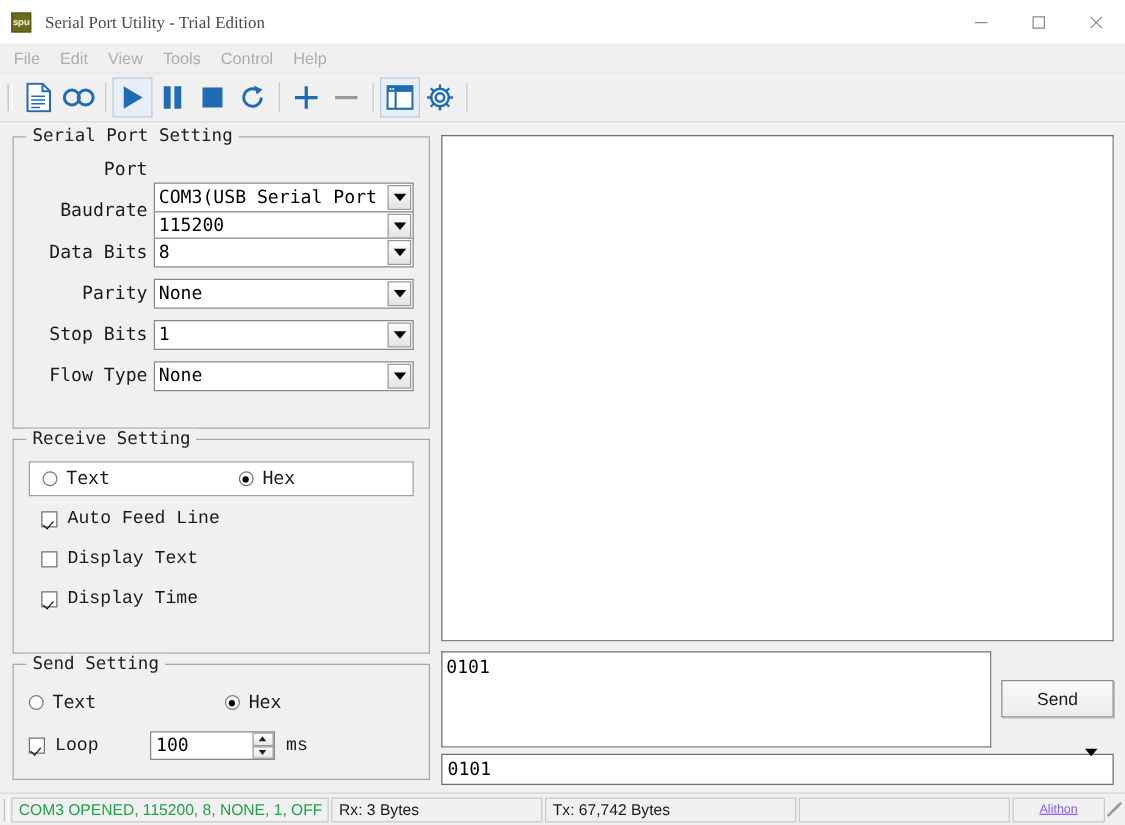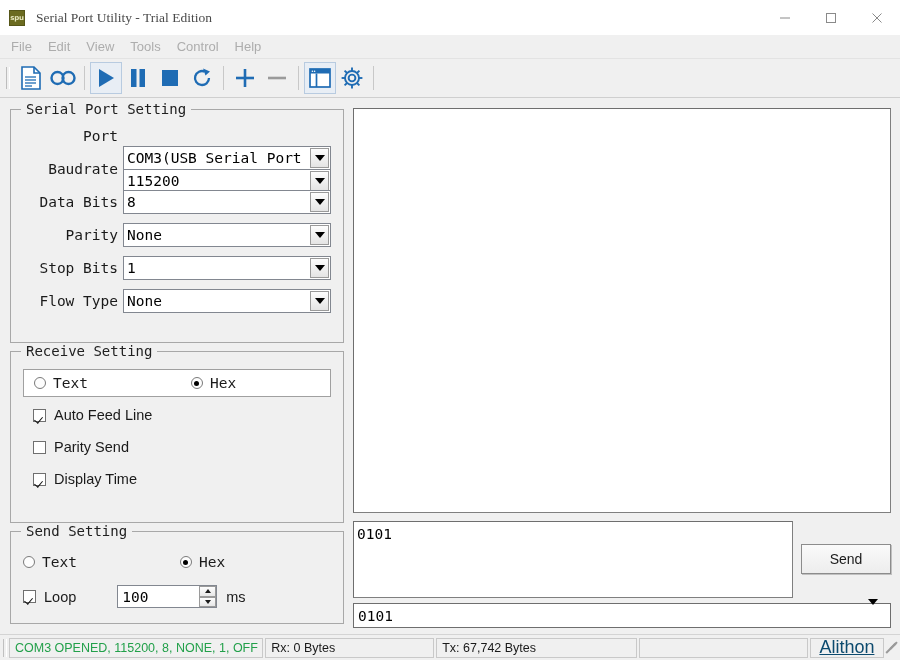--- a/index.html
+++ b/index.html
@@ -171,21 +171,21 @@
     position: relative; flex: 0 0 13px;
   }
   .check-mark.checked::after {
     content: ""; position: absolute;
     left: 2px; top: 5px; width: 4px; height: 7px;
     border-right: 1.6px solid #111; border-bottom: 1.6px solid #111;
     transform: rotate(40deg);
   }
   .check-label {
     margin-left: 8px; font-size: 14.5px; color: #1a1a1a;
-    font-family: Liberation Sans, sans-serif;
+    font-family: Liberation Mono, monospace;
   }
 
   
   #grp-send { left: 10px; top: 433px; width: 334px; height: 93px; }
   .spin {
     position: relative;
     width: 100px; height: 23px;
     background: #fff; border: 1px solid #828790;
     display: flex; align-items: center;
   }
@@ -286,22 +286,22 @@
     font-family: "Liberation Sans", sans-serif;
     font-size: 12.5px; color: #1a1a1a;
     white-space: nowrap; overflow: hidden;
   }
   #sb-conn { width: 259px; color: #22a04a; }
   #sb-rx   { width: 172px; }
   #sb-tx   { width: 204px; }
   #sb-empty{ width: 172px; }
   #sb-link { width: 76px; justify-content: center; }
   #sb-link .lnk {
-    color: #0c4a6e; text-decoration: underline;
-    font-family: "Liberation Sans", sans-serif; font-size: 18px;
+    color: #8b5cf6; text-decoration: underline;
+    font-family: "Liberation Sans", sans-serif; font-size: 10px;
   }
   .resize-grip {
     margin-left: auto; margin-right: 2px;
     width: 14px; height: 14px; position: relative;
   }
   .resize-grip i {
     position: absolute; background: #9a9a9a; height: 1.5px;
     transform-origin: left center; transform: rotate(-45deg);
   }
 </style>
@@ -519,21 +519,21 @@
           <span class="radio-label">Hex</span>
         </div>
       </div>
 
       <div class="check-row" style="top:55px;">
         <span class="check-mark checked"></span>
         <span class="check-label">Auto Feed Line</span>
       </div>
       <div class="check-row" style="top:87px;">
         <span class="check-mark"></span>
-        <span class="check-label">Parity Send</span>
+        <span class="check-label">Display Text</span>
       </div>
       <div class="check-row" style="top:119px;">
         <span class="check-mark checked"></span>
         <span class="check-label">Display Time</span>
       </div>
     </div>
 
     <div class="groupbox" id="grp-send">
       <div class="gb-title">Send Setting</div>
 
@@ -581,21 +581,21 @@
     <div class="history-combo">
       <div class="hval">0101</div>
       <div class="carrow"><span class="tri-down"></span></div>
     </div>
 
   </div>
 
   <div class="statusbar">
     <div class="sb-grip"></div>
     <div class="sb-panel" id="sb-conn">COM3 OPENED, 115200, 8, NONE, 1, OFF</div>
-    <div class="sb-panel" id="sb-rx">Rx: 0 Bytes</div>
+    <div class="sb-panel" id="sb-rx">Rx: 3 Bytes</div>
     <div class="sb-panel" id="sb-tx">Tx: 67,742 Bytes</div>
     <div class="sb-panel" id="sb-empty"></div>
     <div class="sb-panel" id="sb-link">
       <span class="lnk">Alithon</span>
     </div>
     <div class="resize-grip">
       <i style="left:10px; top:3px;  width:4px;"></i>
       <i style="left:6px;  top:7px;  width:8px;"></i>
       <i style="left:2px;  top:11px; width:12px;"></i>
     </div>

